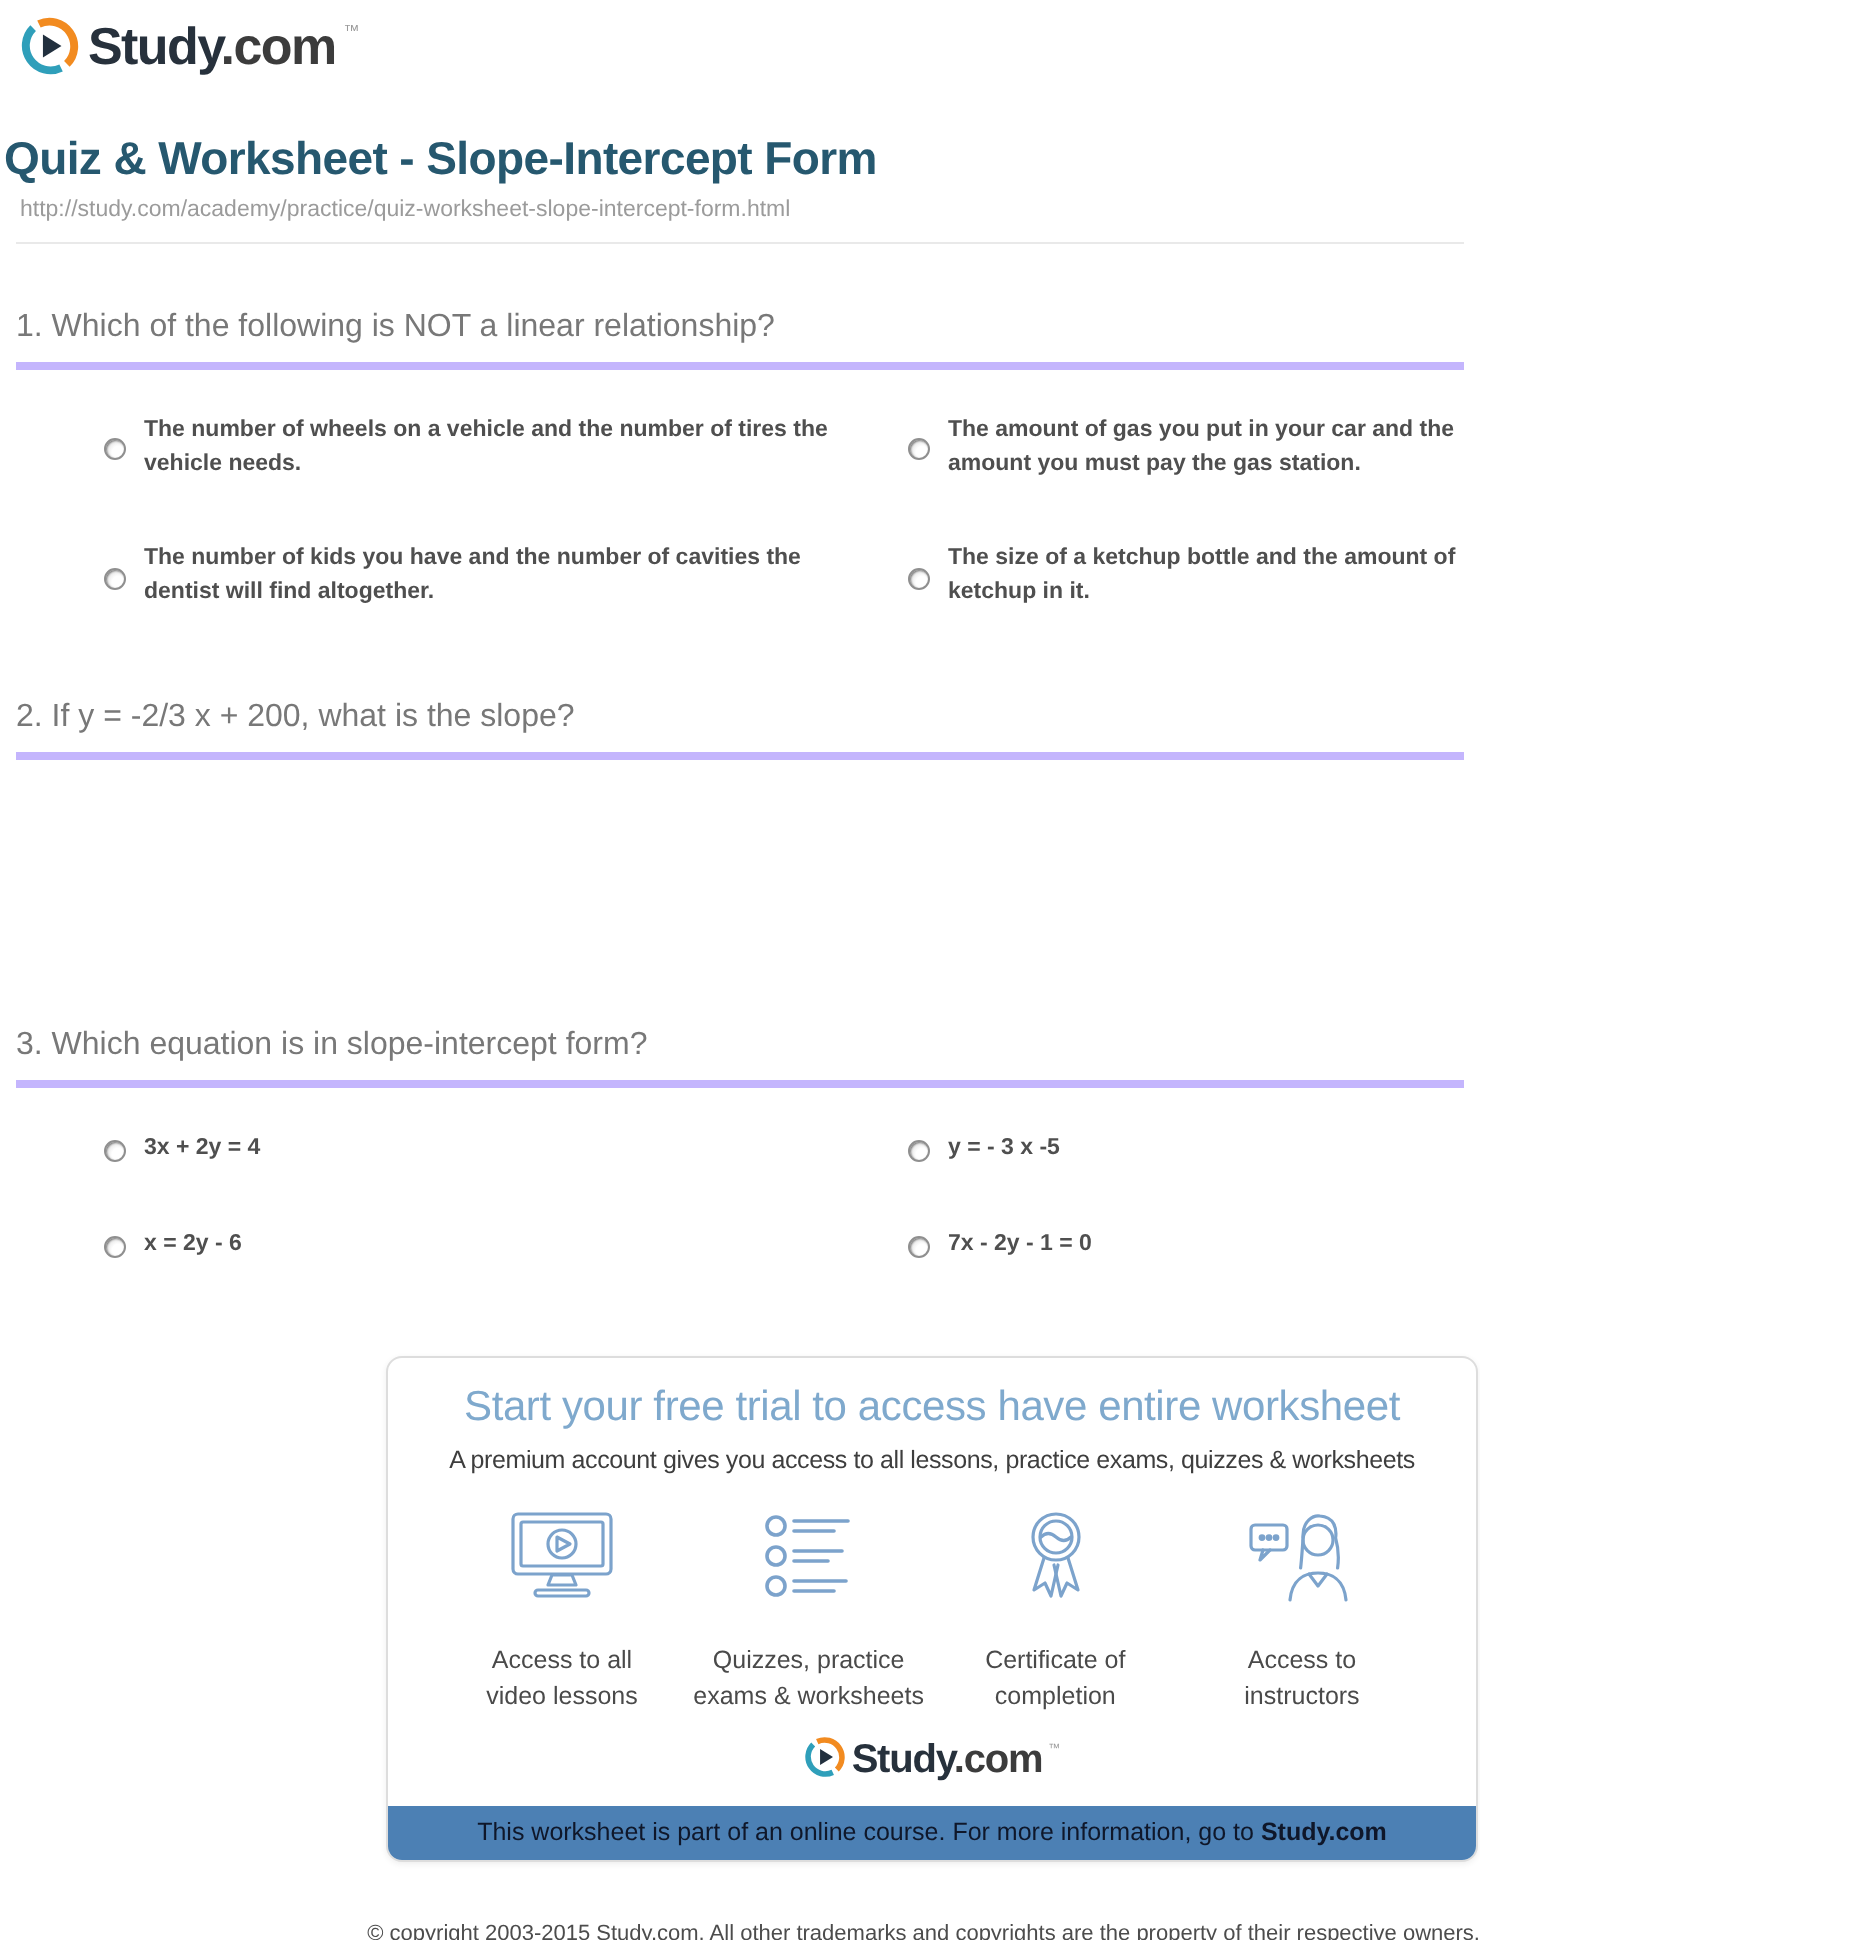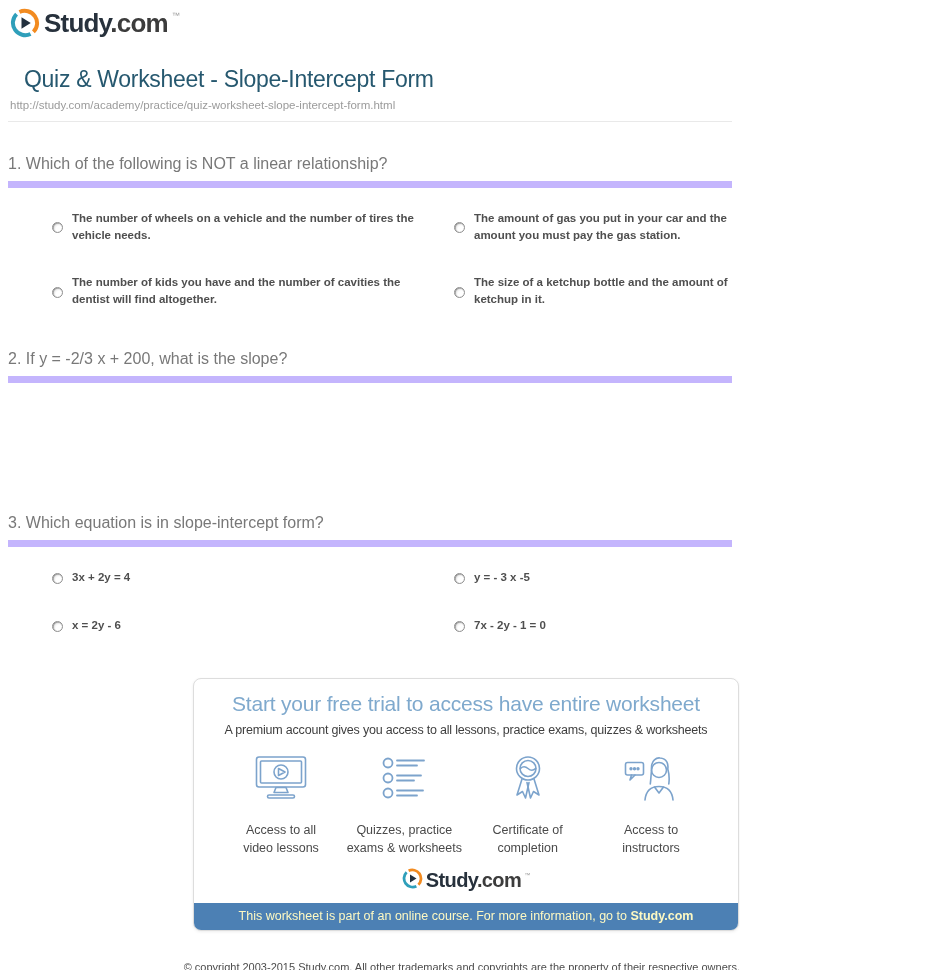--- a/index.html
+++ b/index.html
@@ -7,50 +7,50 @@
         font-family:"Liberation Sans",sans-serif;overflow:hidden;}
 
   
   .logo{position:absolute;top:7px;left:10px;display:flex;align-items:flex-start;gap:4px;cursor:pointer;}
   .logo svg{display:block;margin-top:1px;}
   .logo-text{font-size:26px;font-weight:700;color:#27313c;letter-spacing:-0.8px;line-height:32px;}
   .logo-text .com{color:#3c3c3c;}
   .tm{font-size:8px;color:#9a9a9a;line-height:10px;margin-top:4px;}
 
   
-  .title{position:absolute;left:24px;top:66px;font-size:23px;font-weight:400;
+  .title{position:absolute;left:2px;top:66px;font-size:23px;font-weight:700;
          color:#26586F;letter-spacing:-0.3px;}
   .url{position:absolute;left:10px;top:99px;font-size:11.5px;color:#9b9b9b;}
   .rule-top{position:absolute;left:8px;right:8px;top:121px;border-top:1px solid #e9e9e9;}
 
   
   .question{position:absolute;left:8px;right:8px;}
   #q1{top:155px} #q2{top:350px} #q3{top:514px}
-  .q-heading{font-size:16px;color:#787878;padding-bottom:8px;border-bottom:7px solid #c4b5fd;}
+  .q-heading{font-size:16px;color:#787878;padding-bottom:8px;border-bottom:4px solid #c4b5fd;}
   .options{display:grid;grid-template-columns:402px 1fr;row-gap:31px;margin-top:22px;padding-left:44px;}
   .option{display:flex;gap:9px;align-items:center;}
   .radio{width:9px;height:9px;border-radius:50%;border:1px solid #8f8f8f;flex:none;margin-top:2px;
          background:radial-gradient(circle at 68% 68%, #ffffff 35%, #d2d2d2 100%);
          box-shadow:inset 0.5px 0.5px 1px rgba(0,0,0,.45);cursor:pointer;}
   .option-text{font-size:11.5px;font-weight:700;color:#4f4f4f;line-height:1.45;max-width:358px;}
 
   
   .card{position:absolute;left:193px;top:678px;width:544px;background:#fff;
         border:1px solid #dddddd;border-radius:8px;box-shadow:0 1px 3px rgba(0,0,0,.07);}
   .card-headline{margin-top:13px;text-align:center;font-size:21px;color:#7FA9CD;letter-spacing:-0.2px;}
   .card-sub{text-align:center;font-size:12.5px;color:#3e3e3e;margin-top:7px;letter-spacing:-0.2px;}
   .features{display:flex;justify-content:space-between;align-items:flex-start;padding:18px 28px 0 28px;}
   .feature{display:flex;flex-direction:column;align-items:center;width:118px;}
   .feature svg{height:46px;display:block;}
   .feature-label{margin-top:20px;font-size:12.5px;color:#4a4a4a;text-align:center;
                  line-height:1.45;white-space:pre-line;width:160px;}
   .card-logo{display:flex;justify-content:center;align-items:flex-start;gap:3px;margin-top:11px;cursor:pointer;}
   .card-logo .logo-text{font-size:20px;line-height:24px;letter-spacing:-0.6px;}
   .card-logo .tm{font-size:6px;margin-top:2px;}
-  .banner{margin-top:11px;background:#4C80B4;border-radius:0 0 7px 7px;color:#fef9c3;
+  .banner{margin-top:11px;background:#4C80B4;border-radius:0 0 7px 7px;color:#0f172a;
           text-align:center;padding:6px 4px 7px 4px;font-size:12.5px;}
   .banner .bold-link{font-weight:700;cursor:pointer;}
 
   
   .copyright{position:absolute;top:919px;left:12px;right:0;text-align:right;
              font-size:11px;color:#4c4c4c;line-height:1.5;margin-top:40px;}
 </style>
 </head>
 <body>
 

